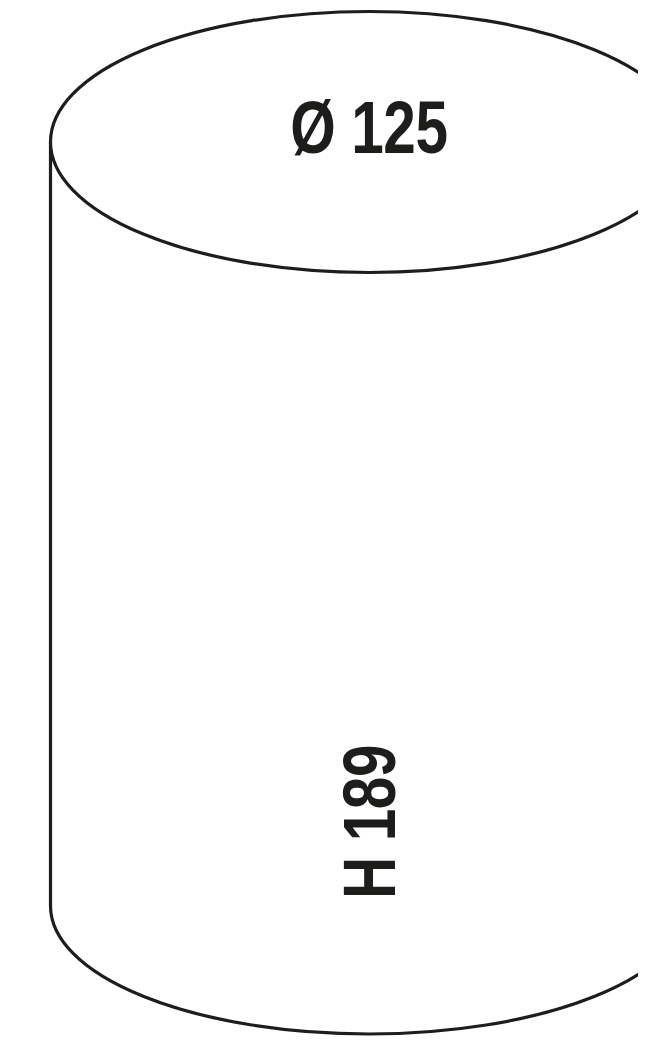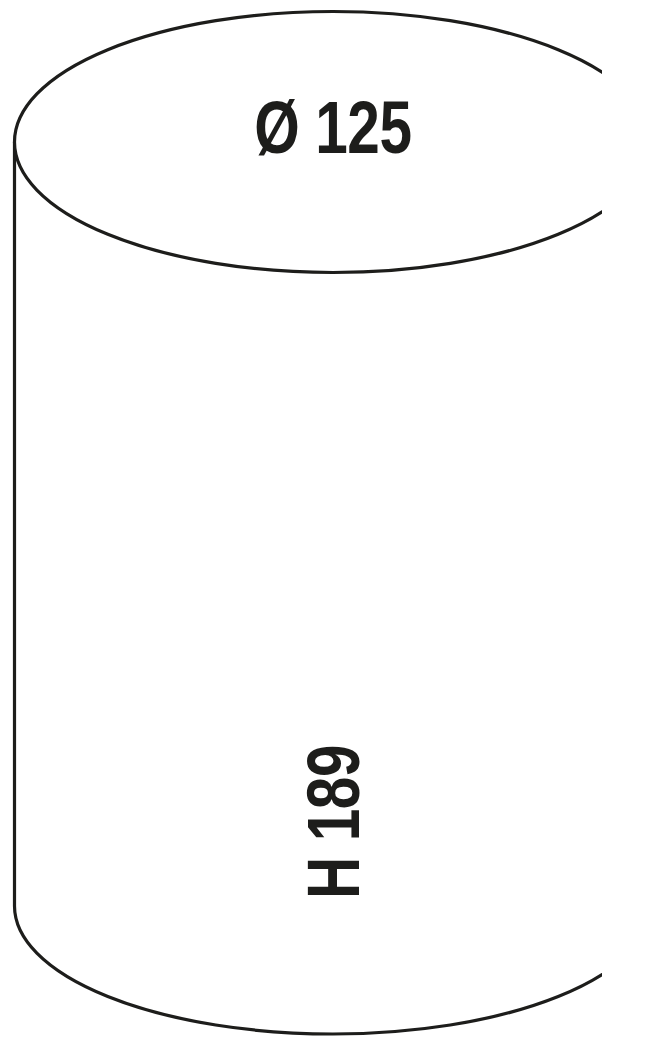--- a/index.html
+++ b/index.html
@@ -7,20 +7,21 @@
     padding: 0;
     background: #ffffff;
   }
   .canvas {
     position: relative;
     width: 602px;
     height: 1048px;
     background: #ffffff;
     overflow: hidden;
     font-family: "Liberation Sans", sans-serif;
+    margin-left: 36px;
   }
   .drawing-svg {
     position: absolute;
     left: 0;
     top: 0;
   }
   .dim-label {
     position: absolute;
     color: #1d1d1b;
     font-weight: bold;

